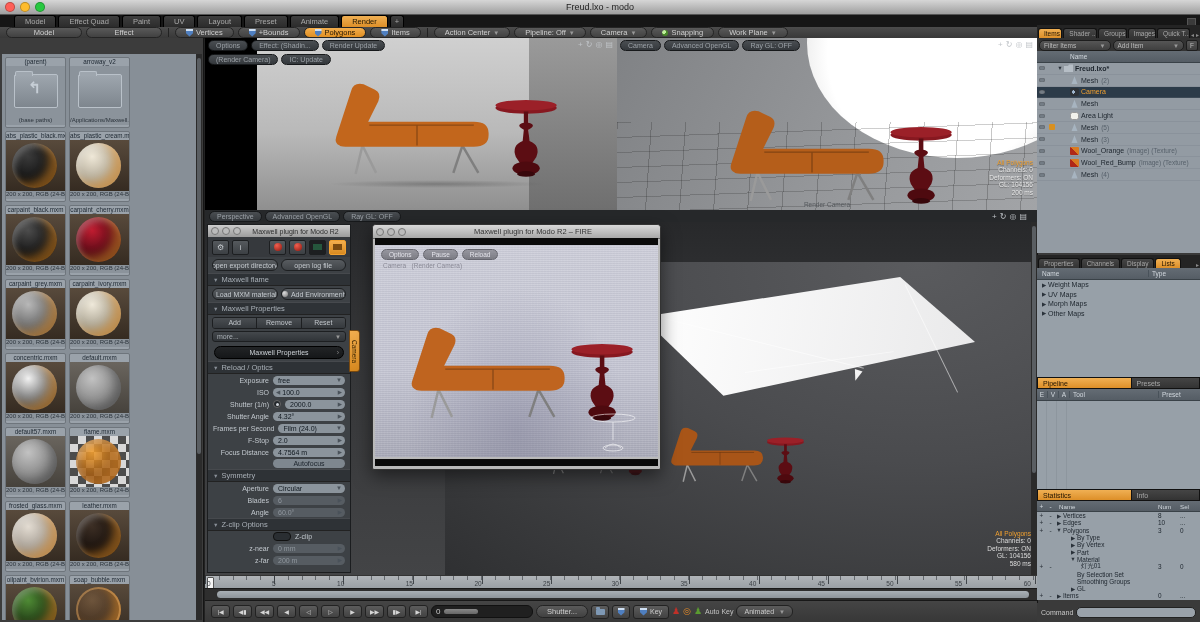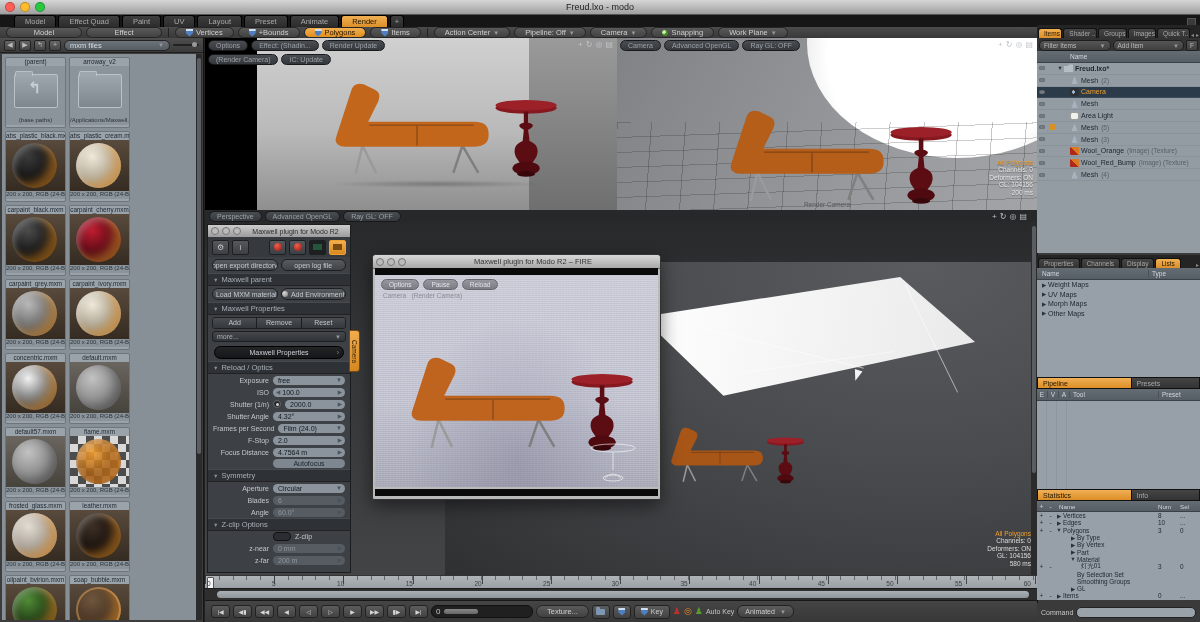--- a/index.html
+++ b/index.html
@@ -97,21 +97,21 @@
   .fld .ar{color:#4a525a;font-size:5.5px;}
   .fld.drop .ar{font-size:6px;}
   .fld.dis{background:#565c62;color:#90979e;}
   .fld.dis .val{color:#90979e;}
   .radio{width:6px;height:6px;border-radius:50%;background:#23272b;border:1px solid #666;position:relative;}
   .radio::after{content:"";position:absolute;left:1.5px;top:1.5px;width:3px;height:3px;border-radius:50%;background:#cfd4d9;}
   .afbtn{background:#7e878f;border-radius:6px;color:#1a222a;height:9px;display:flex;align-items:center;justify-content:center;font-size:7px;flex:1;}
   .camtab{left:349px;top:330px;width:9px;height:40px;background:linear-gradient(#f3ae4e,#d88a20);border:1px solid #7a4a10;border-radius:0 3px 3px 0;display:flex;align-items:center;justify-content:center;}
   .camtab span{transform:rotate(90deg);font-size:6.5px;color:#332000;white-space:nowrap;}
   
-  .fire{left:372px;top:224px;width:289px;height:246px;background:#b9b9b9;border:1px solid #333;border-radius:4px 4px 2px 2px;box-shadow:0 6px 18px rgba(0,0,0,.5);overflow:hidden;box-sizing:border-box;margin-top:30px;}
+  .fire{left:372px;top:224px;width:289px;height:246px;background:#b9b9b9;border:1px solid #333;border-radius:4px 4px 2px 2px;box-shadow:0 6px 18px rgba(0,0,0,.5);overflow:hidden;box-sizing:border-box;}
   .firetitle{height:13px;background:linear-gradient(#d8d8d8,#a8a8a8);border-bottom:1px solid #666;display:flex;align-items:center;color:#333;font-size:7.5px;}
   .fireimg{position:absolute;left:2px;right:2px;top:20px;bottom:12px;background:
       radial-gradient(ellipse at 50% 88%,rgba(100,100,130,.30),transparent 55%),
       repeating-linear-gradient(0deg,rgba(255,255,255,.07) 0 1px,rgba(70,70,90,.06) 1px 2px),
       repeating-linear-gradient(90deg,rgba(255,255,255,.05) 0 1px,transparent 1px 3px),
       linear-gradient(180deg,#cdced9 0%,#c4c5d2 60%,#a9aab8 100%);}
   .fireblack{position:absolute;left:2px;right:2px;height:7px;background:#0a0a0a;}
   .firebtns{position:absolute;left:6px;top:4px;display:flex;gap:4px;}
   .fbtn{background:linear-gradient(#8d8d95,#6f6f77);border:1px solid #55555d;border-radius:6px;color:#e8e8ee;font-size:6.5px;padding:0 7px;height:9px;display:flex;align-items:center;opacity:.85;}
   .firecam{position:absolute;left:8px;top:17px;color:#8a8a96;font-size:6.5px;}
@@ -249,31 +249,20 @@
       <span style="width:6px;height:6px;background:radial-gradient(circle at 30% 30%,#bff09a 2px,#4a8a2a 2.2px);border-radius:50%"></span>
       <span>Snapping</span>
     </span>
   <span class="tbtn">
       <span>Work Plane</span>
       <span class="caret">▼</span>
     </span>
 </div>
 
 <div class="abs leftpanel">
-  <div class="bnav">
-    <span class="bico">◀</span>
-    <span class="bico">▶</span>
-    <span class="bico">↰</span>
-    <span class="bico">+</span>
-    <span class="bdrop">
-        <span>mxm files</span>
-        <span class="caret">▼</span>
-      </span>
-    <span class="bslider"></span>
-  </div>
   <div class="browser">
     <div class="cell">
       <div class="cname">(parent)</div>
       <div class="thumb tfolder">
           <div class="foldershape"></div>
           <div class="uparrow">↰</div>
         </div>
       <div class="ccap">(base paths)</div>
     </div>
     <div class="cell">
@@ -489,21 +478,21 @@
       </span>
     <span class="mxi screen"></span>
     <span class="mxi active"></span>
   </div>
   <div class="mxrow">
     <span class="mxbtn">open export directory</span>
     <span class="mxbtn">open log file</span>
   </div>
   <div class="sec">
       <span class="tri">▼</span>
-      <span>Maxwell parent</span>
+      <span>Maxwell flame</span>
     </div>
   <div class="mxrow">
     <span class="mxbtn">
         <span style="width:6px;height:6px;border-radius:50%;background:radial-gradient(circle at 35% 30%,#f7e480,#9a7a10)"></span>
         <span>Load MXM material</span>
       </span>
     <span class="mxbtn">
         <span style="width:6px;height:6px;border-radius:50%;background:radial-gradient(circle at 35% 30%,#ddd,#777)"></span>
         <span>Add Environment</span>
       </span>
@@ -697,21 +686,21 @@
   <span class="pbtn">◁</span>
   <span class="pbtn">▷</span>
   <span class="pbtn">▶</span>
   <span class="pbtn">▶▶</span>
   <span class="pbtn">▮▶</span>
   <span class="pbtn">▶|</span>
   <span class="framefld">
       <span>0</span>
       <span class="knob"></span>
     </span>
-  <span class="tbtn" style="height:11px">Texture...</span>
+  <span class="tbtn" style="height:11px">Shutter...</span>
   <span class="iconbtn">
       <span class="minifolder"></span>
     </span>
   <span class="iconbtn">
       <span class="shield"></span>
     </span>
   <span class="iconbtn" style="width:34px;gap:3px">
       <span class="shield"></span>
       <span style="font-size:7px;color:#ccc">Key</span>
     </span>

